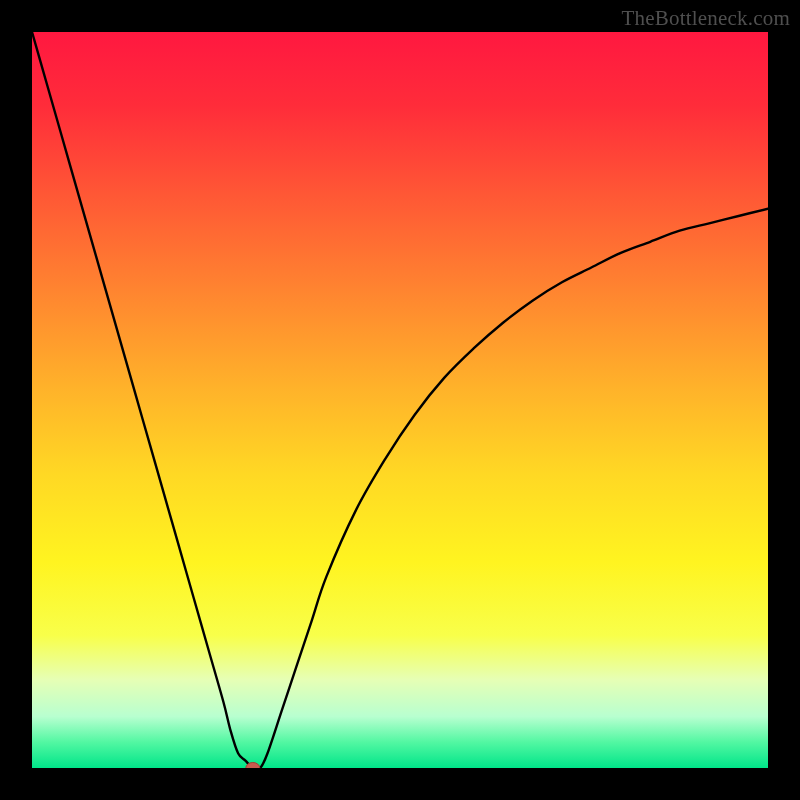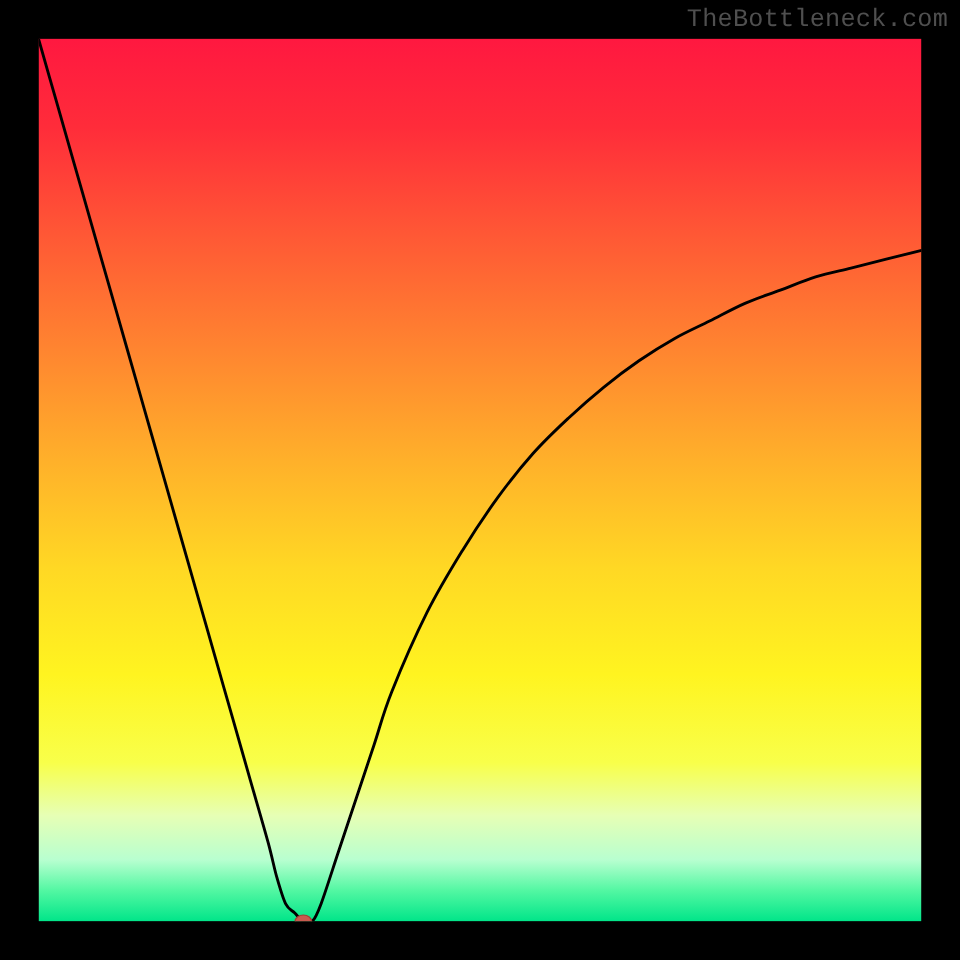--- a/index.html
+++ b/index.html
@@ -25,21 +25,21 @@
     height: 736px;
     overflow: hidden;
   }
   .watermark {
     position: absolute;
     top: 6px;
     right: 10px;
     color: #4f4f4f;
     font-size: 21px;
     font-weight: 500;
-    font-family: Liberation Mono, monospace;
+    font-family: Liberation Serif, serif;
     letter-spacing: 0.2px;
     user-select: none;
   }
   svg { display: block; }
 </style>
 </head>
 <body>
 
 <div class="frame">
 

